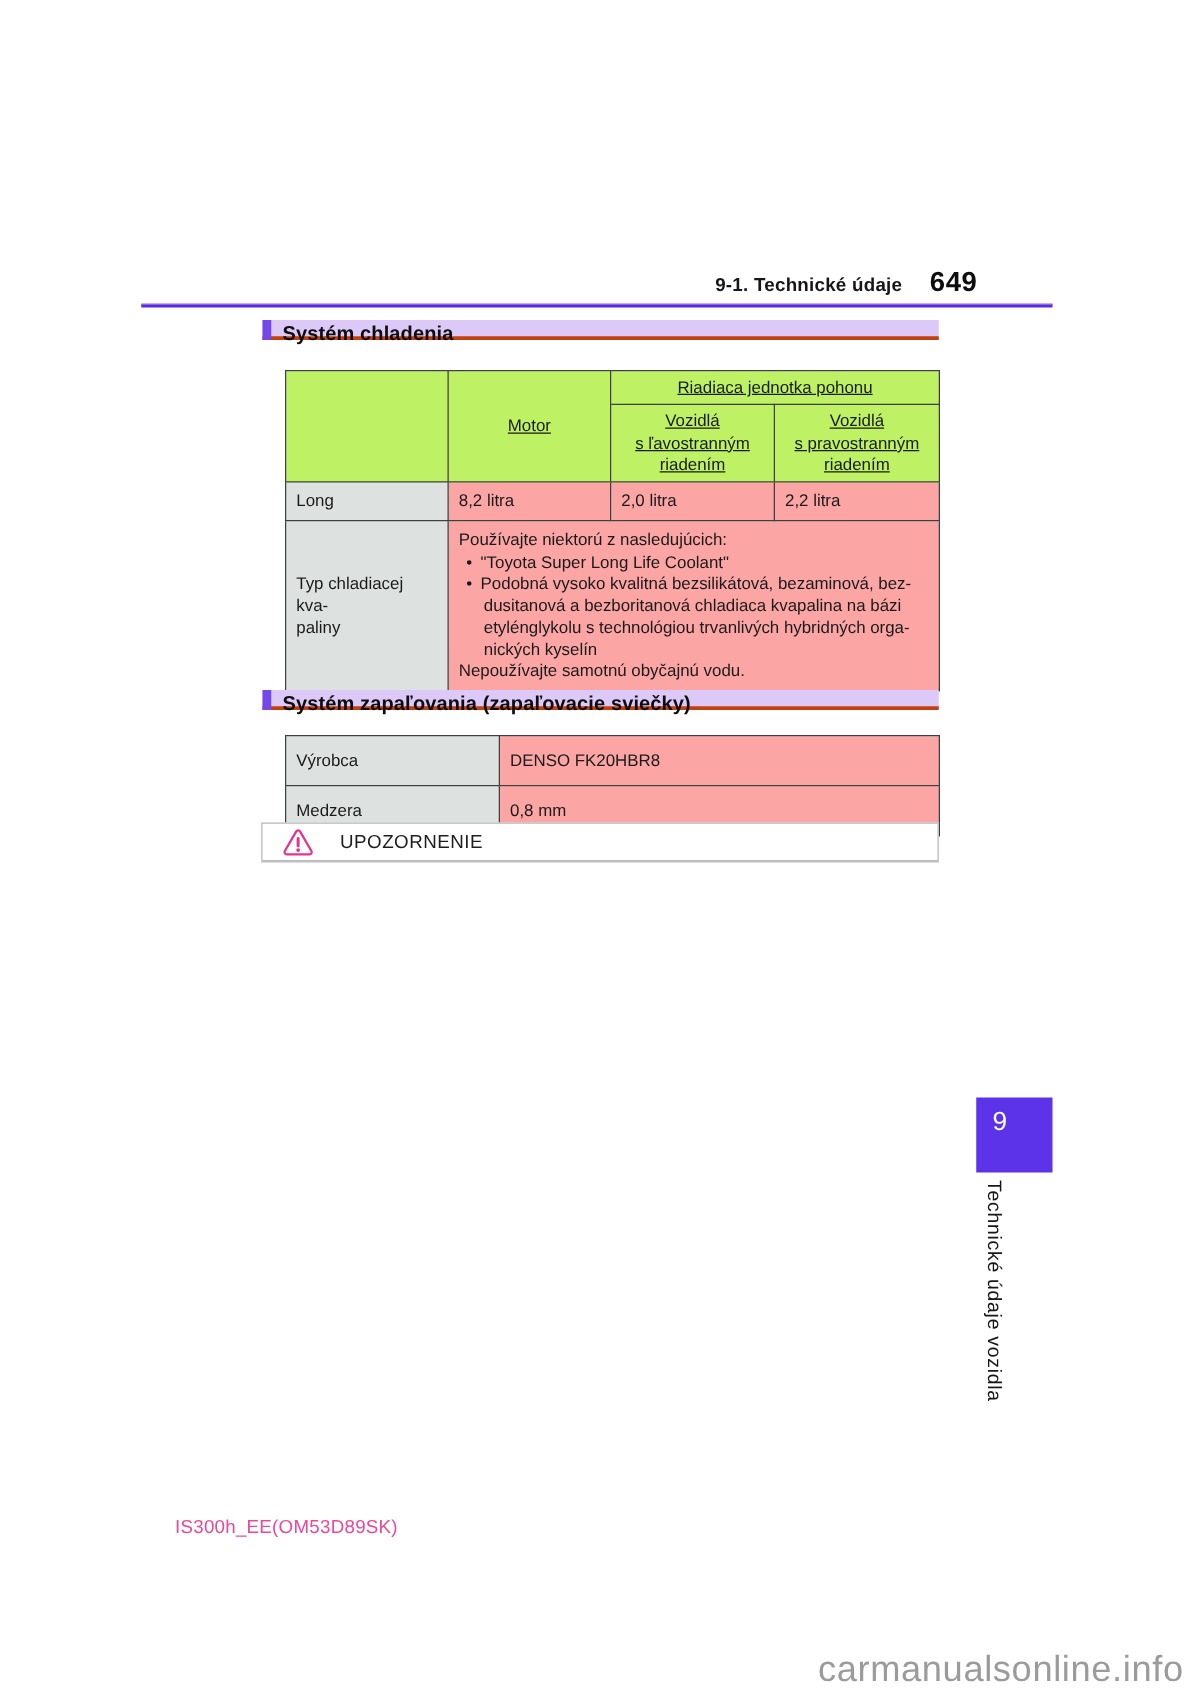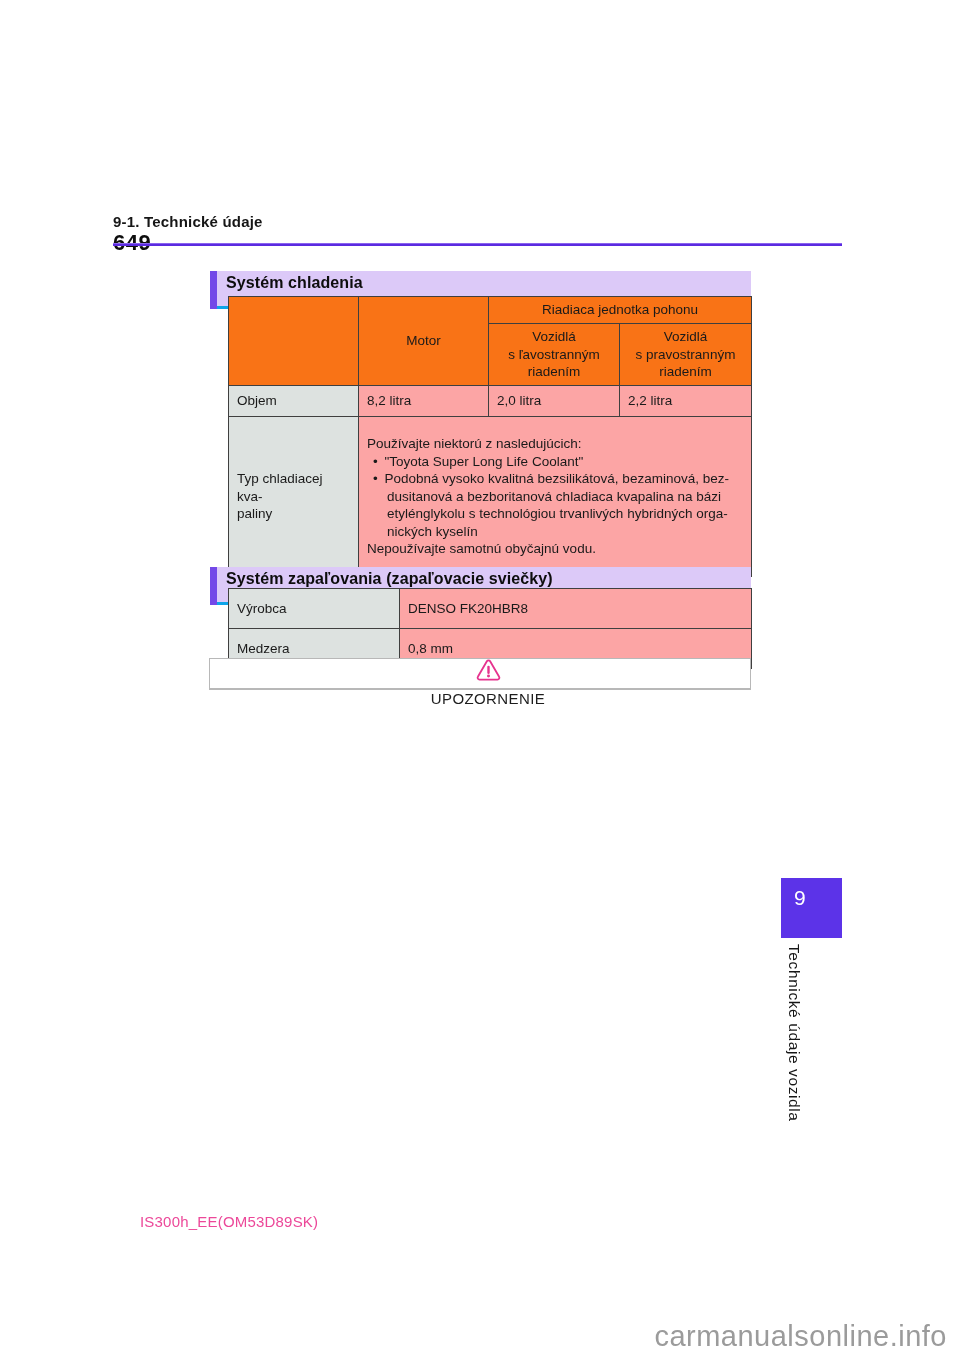--- a/index.html
+++ b/index.html
@@ -8,73 +8,73 @@
     width: 960px; height: 1358px;
     position: relative;
     font-family: "Liberation Sans", "DejaVu Sans", sans-serif;
     color: #1a1a1a;
     overflow: hidden;
   }
 
   
   .header-row {
     position: absolute; left: 113px; top: 213px; width: 669px;
-    display: flex; justify-content: flex-end; align-items: baseline;  flex-direction: column;
+    display: flex; justify-content: flex-end; align-items: baseline; gap: 22px;
   }
   .header-section-label { font-size: 15px; font-weight: 600; color: #161616; letter-spacing: 0.2px; }
   .header-page-number { font-size: 22px; font-weight: 800; color: #0d0d0d; letter-spacing: 0.5px; }
   .header-rule {
     position: absolute; left: 113px; top: 243px; width: 729px; height: 3px;
     background: #5b2be0; border-top: 1px solid #8a63ef;
   }
 
   
   .section-bar {
-    position: absolute; left: 210px; width: 541px; height: 38px;
-    background: #dcc9f8; border-bottom: 3px solid #0ea5e9; margin-top: 15px;
+    position: absolute; left: 210px; width: 541px; height: 16px;
+    background: #dcc9f8; border-bottom: 3px solid #c2410c;
   }
   .section-bar .accent {
     position: absolute; left: 0; top: 0; bottom: -3px; width: 7px; background: #7348e8;
   }
   .section-bar .bar-title {
     display: block; padding: 3px 0 0 16px;
     font-size: 16px; font-weight: 700; color: #0d0d0d; letter-spacing: 0.1px;
   }
   #cooling-bar { top: 256px; }
   #ignition-bar { top: 552px; }
 
   
   table { border-collapse: collapse; table-layout: fixed; position: absolute; background: #fff; }
   td, th { border: 1px solid #3f3f3f; font-size: 13.5px; font-weight: normal; line-height: 1.3; }
-  .hdr { background: #f97316; text-align: center; vertical-align: middle; white-space: pre-line; }
+  .hdr { background: #bef264; text-align: center; vertical-align: middle; white-space: pre-line; text-decoration: underline; }
   .lbl { background: #dde2e0; text-align: left; vertical-align: middle; padding: 4px 8px; white-space: pre-line; }
   .val { background: #fca5a5; text-align: left; vertical-align: middle; padding: 4px 8px; }
 
   #cooling-table { left: 228px; top: 296px; width: 523px; }
   #cooling-table tr.r1 { height: 27px; }
   #cooling-table tr.r2 { height: 62px; }
   #cooling-table tr.r3 { height: 31px; }
   #cooling-table tr.r4 { height: 122px; }
-  .fluid-cell { padding: 18px 8px; vertical-align: middle; }
+  .fluid-cell { padding: 6px 8px; vertical-align: middle; }
   .fluid-cell p { margin: 0; }
   .fluid-list { list-style: none; margin: 0 0 0 6px; }
   .fluid-list li { padding-left: 14px; text-indent: -14px; white-space: pre-line; }
   .fluid-list li::before { content: "\2022\2002"; }
 
   #ignition-table { left: 228px; top: 588px; width: 523px; }
   #ignition-table tr { height: 40px; margin-left: 46px; }
 
   
   .notice-box {
     position: absolute; left: 209px; top: 658px; width: 542px;
     border: 1px solid #b8b8b8; background: #fff;
   }
   .notice-title-row {
-    display: flex; align-items: center; gap: 9px;
-    height: 30px; padding-left: 16px; border-bottom: 1px solid #b8b8b8; flex-direction: column;
+    display: flex; align-items: center; gap: 21px;
+    height: 30px; padding-left: 16px; border-bottom: 1px solid #b8b8b8;
   }
   .notice-title { font-size: 15px; color: #1d1d1d; letter-spacing: 0.4px; }
   .notice-body { padding: 13px 16px 16px 19px; }
   .notice-item-head { display: flex; align-items: center; gap: 6px; }
   .notice-square { width: 10px; height: 10px; background: #c92fd4; flex: 0 0 auto; }
   .notice-item-title { font-size: 13.5px; font-weight: 700; color: #0f0f0f; }
   .notice-item-text { margin: 4px 0 0 16px; font-size: 13.5px; color: #1a1a1a; line-height: 1.35; }
 
   
   .chapter-tab-square {
@@ -129,21 +129,21 @@
   </tr>
   <tr class="r2">
     <td class="hdr">Vozidlá
 s ľavostranným
 riadením</td>
     <td class="hdr">Vozidlá
 s pravostranným
 riadením</td>
   </tr>
   <tr class="r3">
-    <td class="lbl">Objem</td>
+    <td class="lbl">Long</td>
     <td class="val">8,2 litra</td>
     <td class="val">2,0 litra</td>
     <td class="val">2,2 litra</td>
   </tr>
   <tr class="r4">
     <td class="lbl">Typ chladiacej kva-
 paliny</td>
     <td class="val fluid-cell" colspan="3">
       <p>Používajte niektorú z nasledujúcich:</p>
       <ul class="fluid-list">

